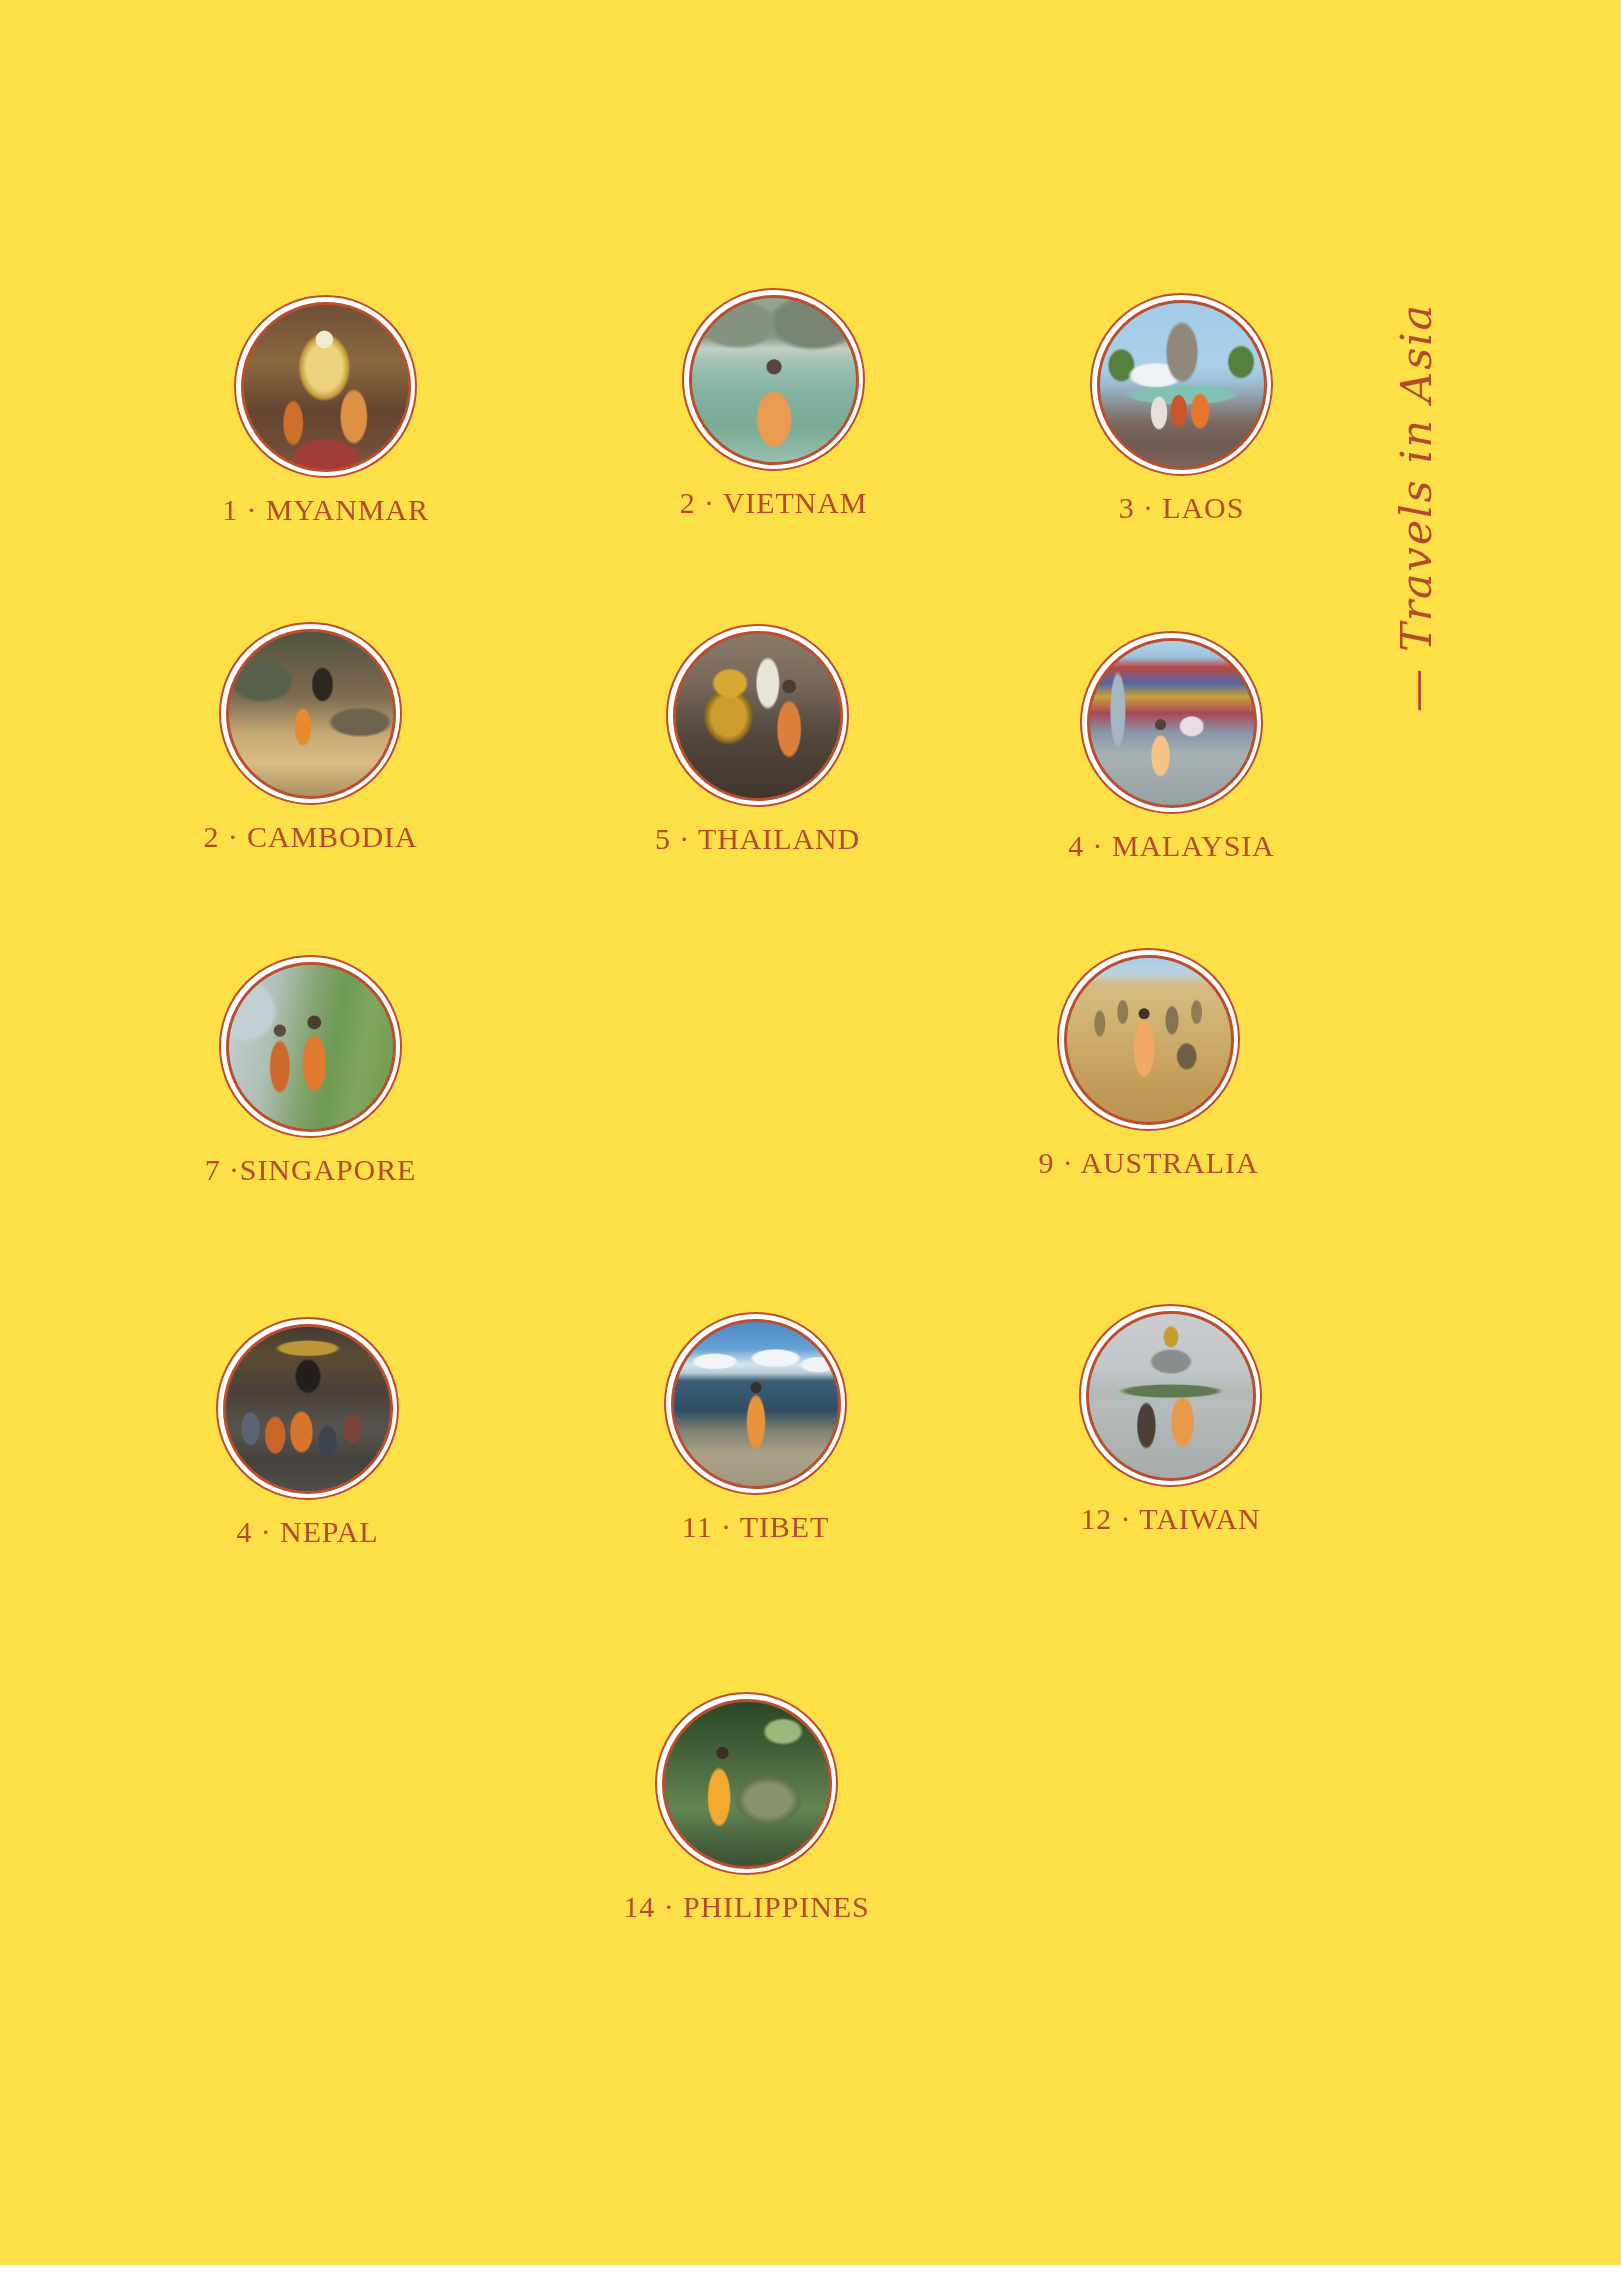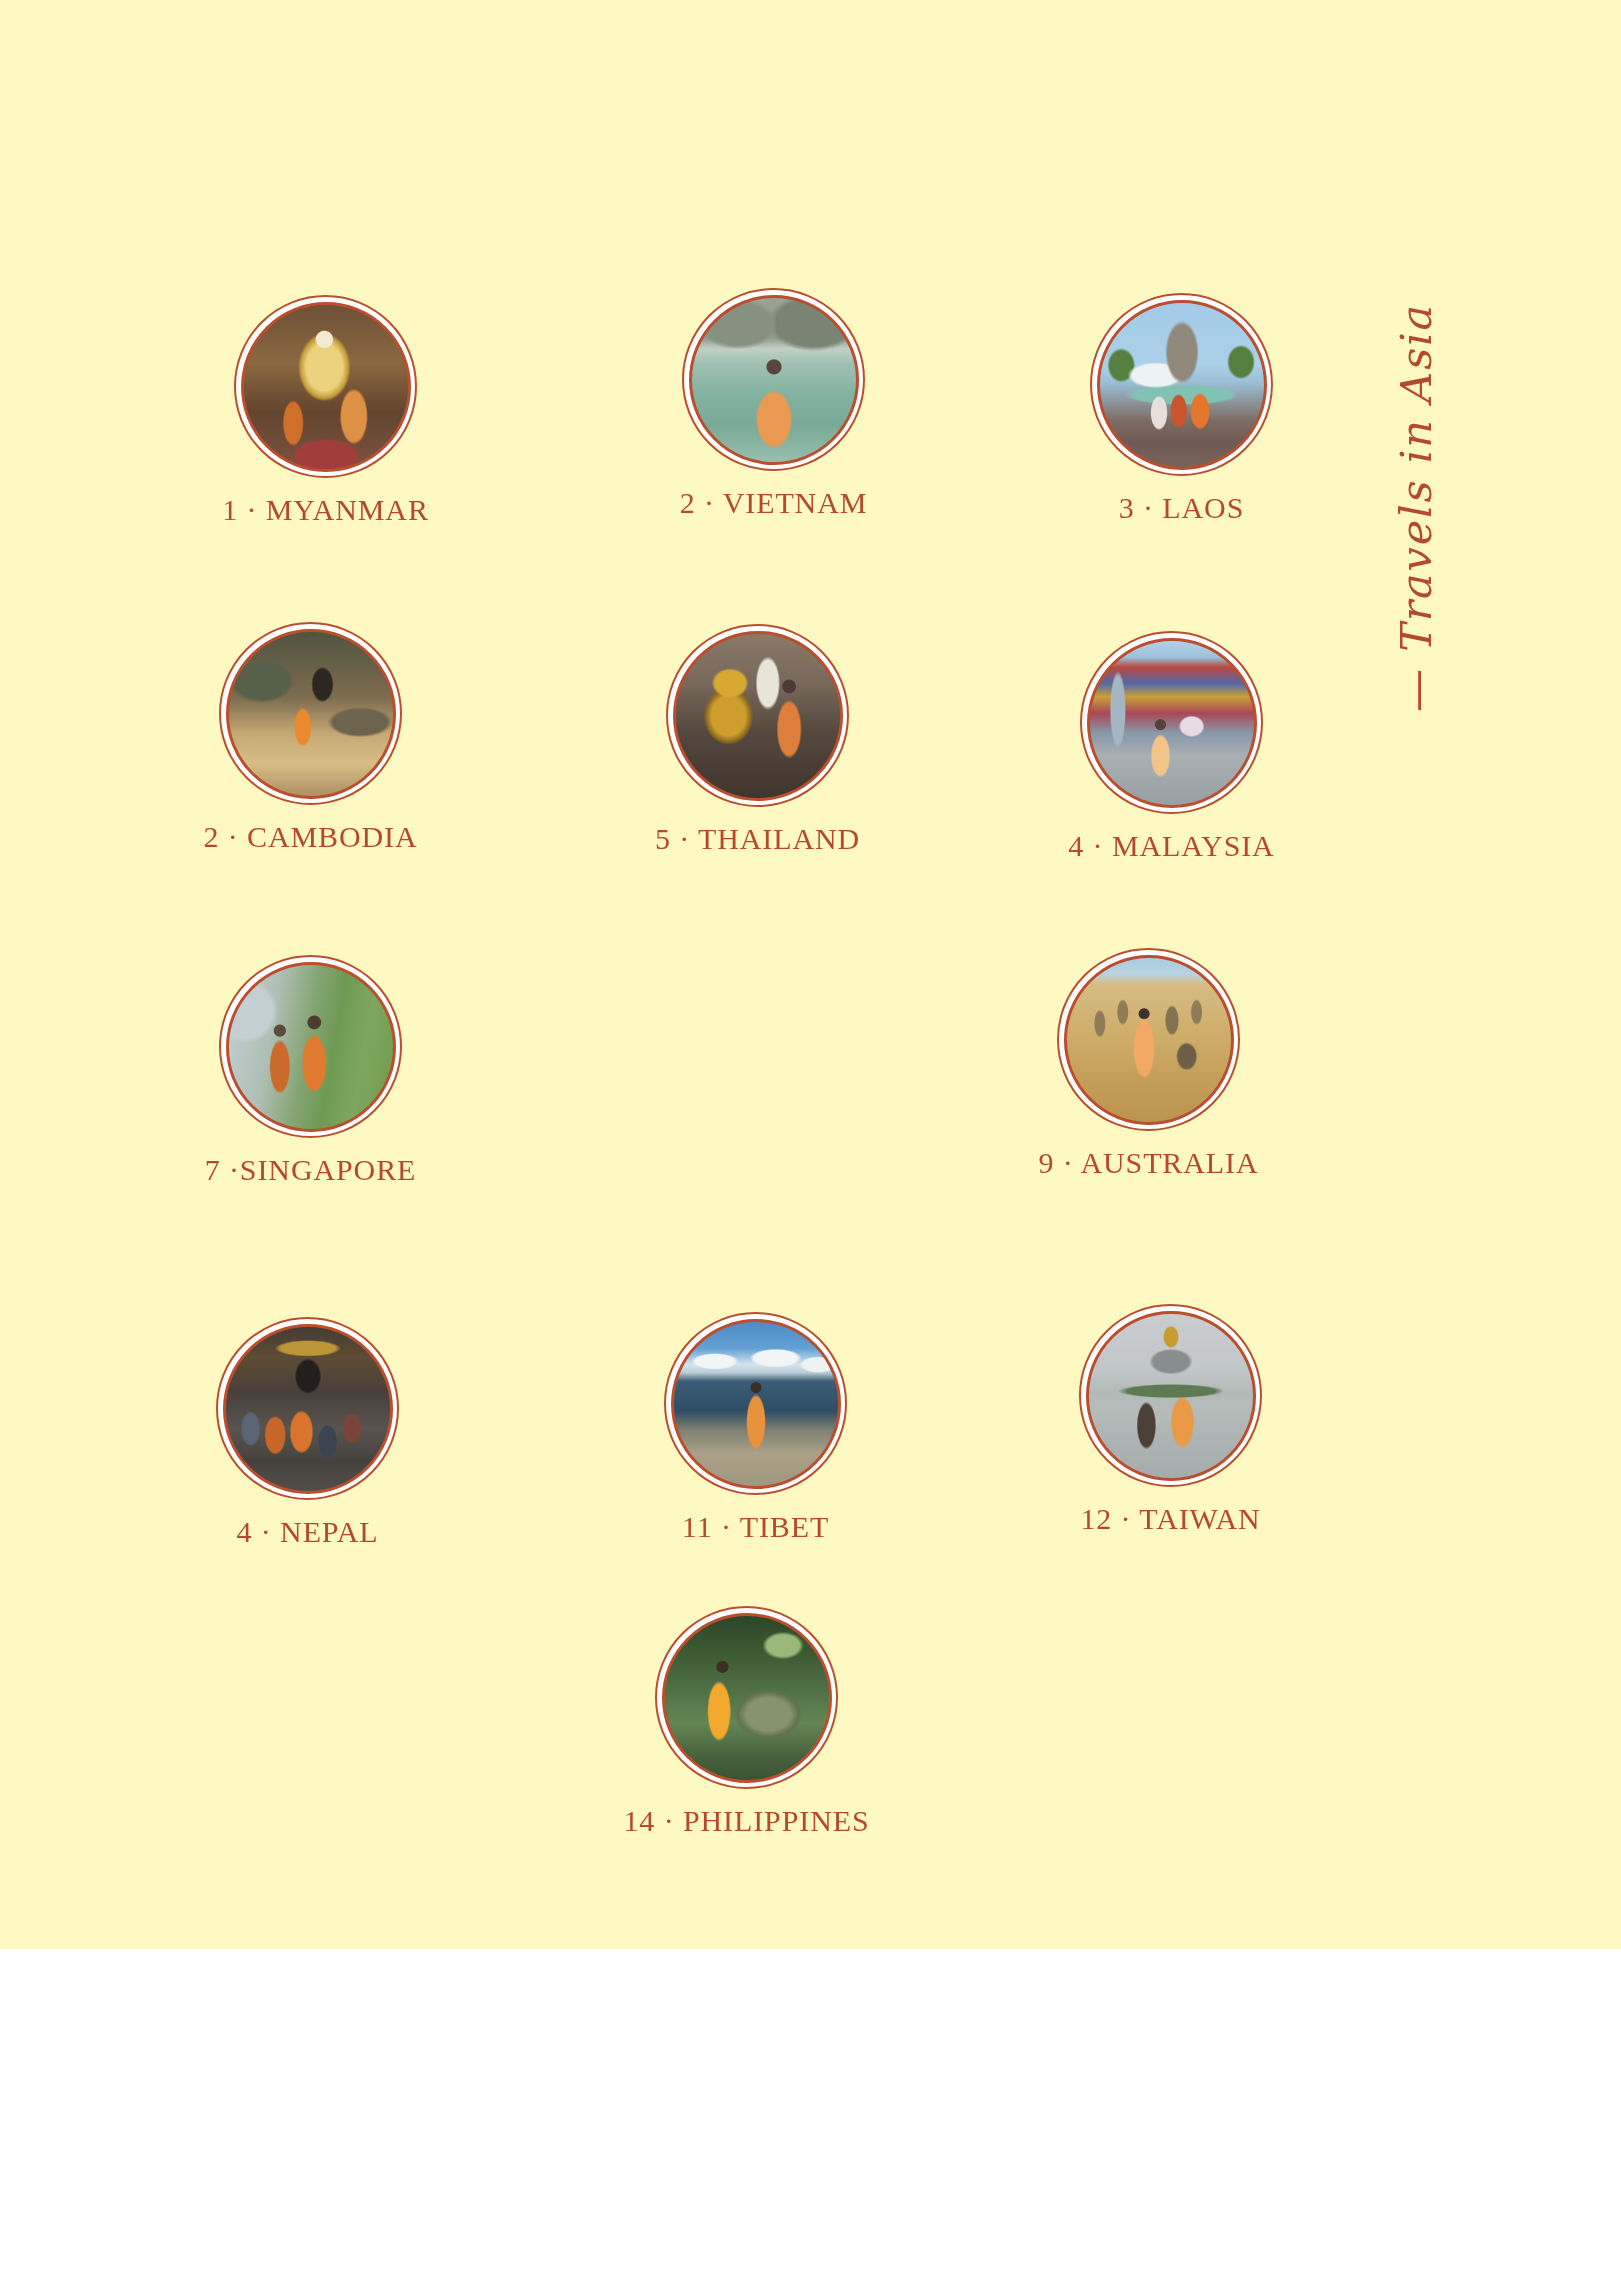--- a/index.html
+++ b/index.html
@@ -1,20 +1,20 @@
 <!DOCTYPE html>
 <html style="font-size:14.3px"><head>
 <meta charset="utf-8">
 <style>
   * { margin:0; padding:0; box-sizing:border-box; }
   html,body { background:#ffffff; }
   .page {
     position:relative;
-    width:1621px; height:1949px;
-    background:#fef9c3;
+    width:1621px; height:2265px;
+    background:#fde047;
     font-family:"Liberation Serif", serif;
     overflow:hidden;
   }
   :root {
     --accent:#b5492e;
     --ring:#bb4e2d;
   }
   .item { position:absolute; width:183px; height:242px; }
   .ring {
     width:183px; height:183px;
@@ -235,21 +235,21 @@
   </figure>
 
   <figure class="item" style="left:1079px; top:1304px;">
     <div class="ring">
       <div class="photo p12" title="Two figures before the great golden Buddha statue on a grey pedestal"></div>
     </div>
     <figcaption class="cap">12 · TAIWAN</figcaption>
   </figure>
 
 
-  <figure class="item" style="left:655px; top:1606px;text-align:right;">
+  <figure class="item" style="left:655px; top:1692px;text-align:right;">
     <div class="ring">
       <div class="photo p14" title="Man in a golden-orange robe in a lush green forest beside a mossy rock"></div>
     </div>
     <figcaption class="cap">14 · PHILIPPINES</figcaption>
   </figure>
 
   <div class="vtitle">— Travels in Asia</div>
 
 </div>
 

